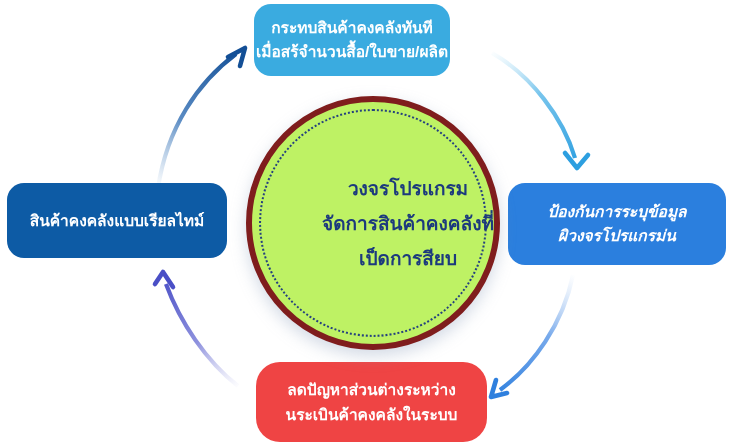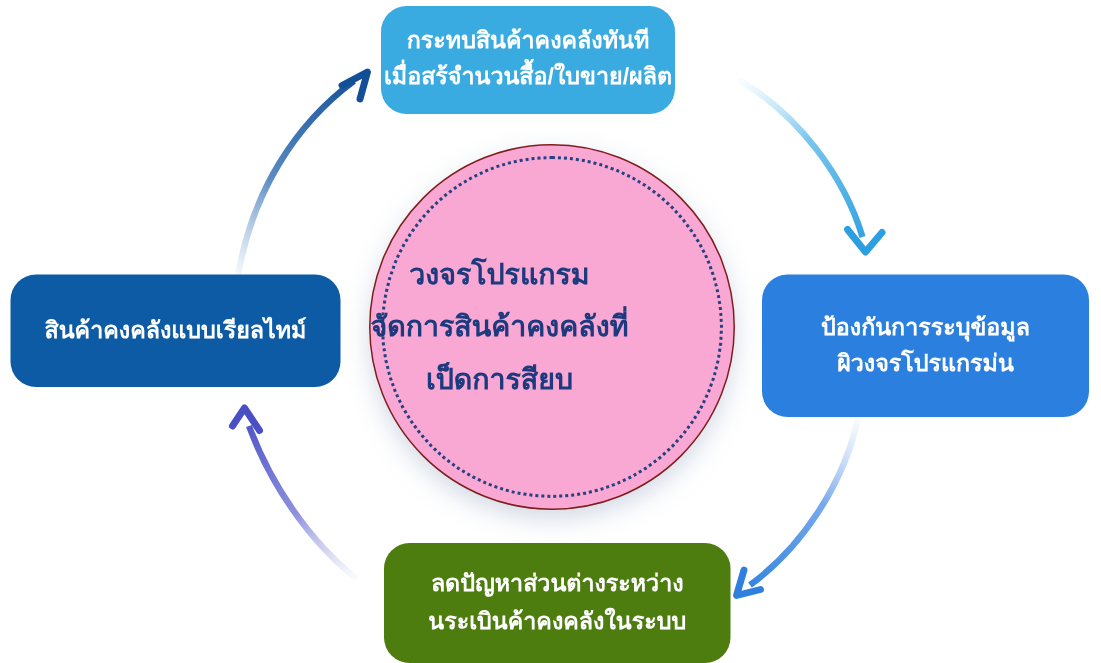--- a/index.html
+++ b/index.html
@@ -16,31 +16,31 @@
     border-radius:17px;
     display:flex;flex-direction:column;
     align-items:center;justify-content:center;
     color:#ffffff;
     font-size:15.5px;
     font-weight:700;
     line-height:24px;
     text-align:center;
   }
   .node-top{left:254px;top:4px;width:196px;height:72px;}
-  .node-right{left:508px;top:183px;width:218px;height:95px;}
+  .node-right{left:508px;top:183px;width:218px;height:82px;font-style:italic;}
   .node-bottom{left:256px;top:362px;width:231px;height:80px;line-height:25px;}
   .node-left{left:7px;top:183px;width:220px;height:75px;}
   .center-circle{
     position:absolute;
     left:246px;top:96px;width:242px;height:242px;
-    background:#f9a8d4;
-    border:1px solid #7f1d1d;
+    background:#bef264;
+    border:6px solid #7f1d1d;
     border-radius:50%;
     box-shadow:0 6px 16px rgba(140,158,186,0.38);
-    display:flex;align-items:center;justify-content:flex-start;
+    display:flex;align-items:center;justify-content:flex-end;
   }
   .dotted-ring{
     position:absolute;
     inset:7px;
     border:2px dotted #25417f;
     border-radius:50%;
   }
   .center-text{
     position:relative;
     color:#1c3a7d;
@@ -103,21 +103,21 @@
   <div class="node node-top" style="background: rgb(58, 171, 224);">
     <span>กระทบสินค้าคงคลังทันที</span>
     <span>เมื่อสร้จำนวนสื้อ/ใบขาย/ผลิต</span>
   </div>
 
   <div class="node node-right" style="background: rgb(43, 127, 222);">
     <span>ป้องกันการระบุข้อมูล</span>
     <span>ผิวงจรโปรแกรม่น</span>
   </div>
 
-  <div class="node node-bottom" style="background: #4d7c0f;">
+  <div class="node node-bottom" style="background: #ef4444; border-radius: 24px;">
     <span>ลดปัญหาส่วนต่างระหว่าง</span>
     <span>นระเบินค้าคงคลังในระบบ</span>
   </div>
 
   <div class="node node-left" style="background: rgb(13, 91, 165);">
     <span>สินค้าคงคลังแบบเรียลไทม์</span>
   </div>
 
   <div class="center-circle">
     <div class="dotted-ring"></div>

